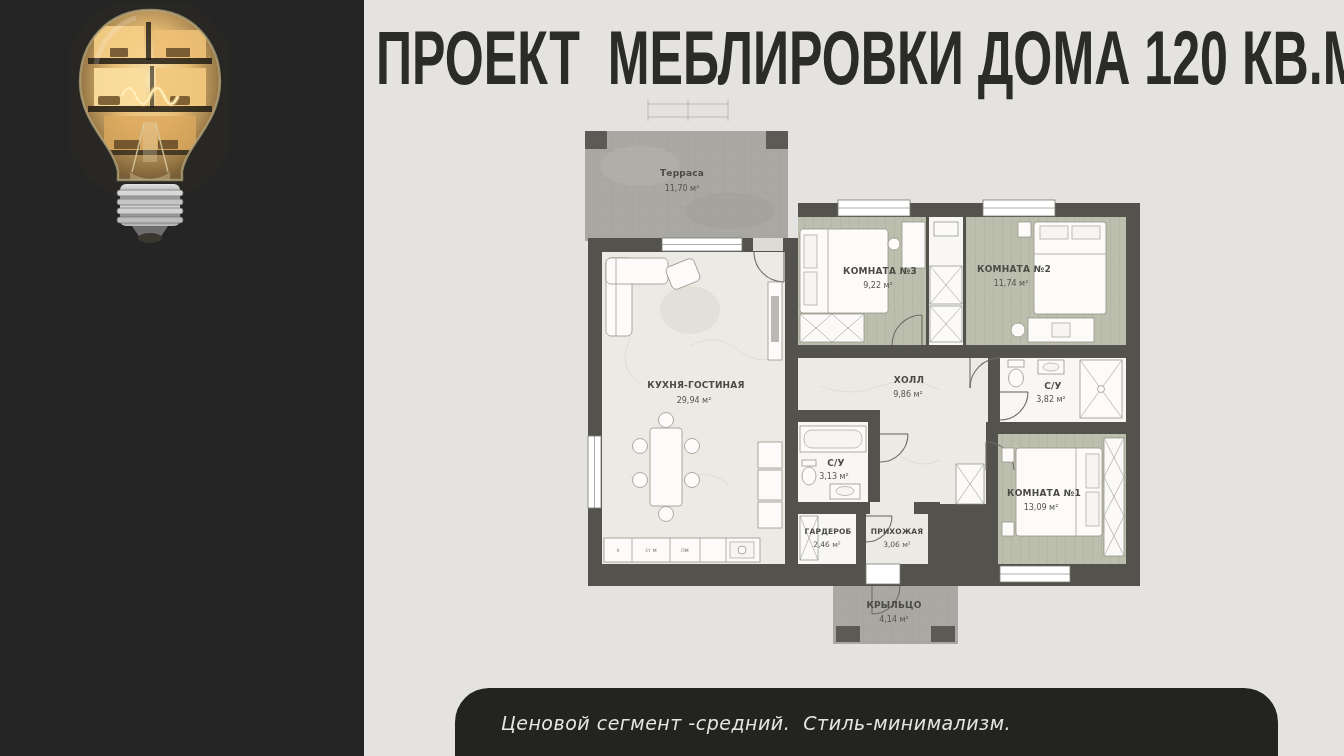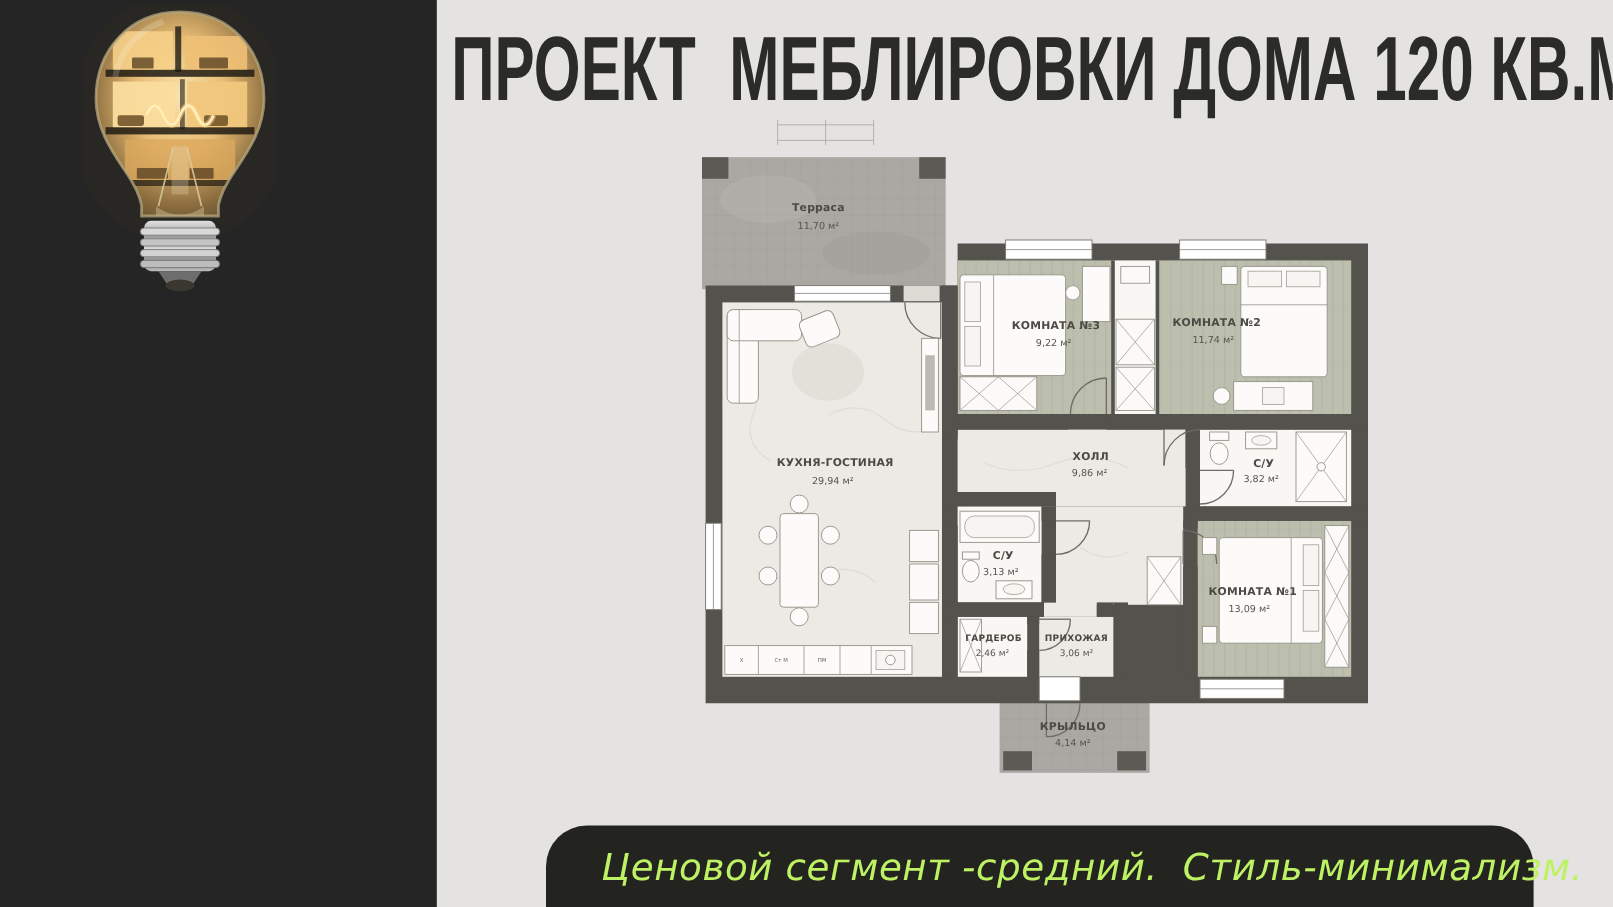--- a/index.html
+++ b/index.html
@@ -20,21 +20,21 @@
     transform:scaleX(0.66);transform-origin:left top;
   }
   .plan{position:absolute;left:570px;top:96px;width:590px;height:560px;}
   .footer-bar{
     position:absolute;left:455px;top:688px;width:823px;height:70px;
     background:#23241f;border-radius:34px 34px 0 0;
     display:flex;align-items:center;box-sizing:border-box;padding-left:46px;
   }
   .footer-text{
     font-family:"DejaVu Sans",sans-serif;font-style:italic;
-    font-size:31px;color:#bef264;letter-spacing:.5px;white-space:pre;
+    font-size:19px;color:#e5e5e5;letter-spacing:.5px;white-space:pre;
   }
   
   .wall{fill:#54524c;}
   .floor-marble{fill:#eceae5;}
   .floor-wood{fill:#bcbfae;}
   .floor-white{fill:#f8f7f4;}
   .floor-tile{fill:#a9a8a3;}
   .pillar{fill:#5c5a55;}
   .furn{fill:#fcfbf9;stroke:#98968c;stroke-width:0.8;}
   .furn-soft{fill:#f6f5f1;stroke:#a5a399;stroke-width:0.7;}

